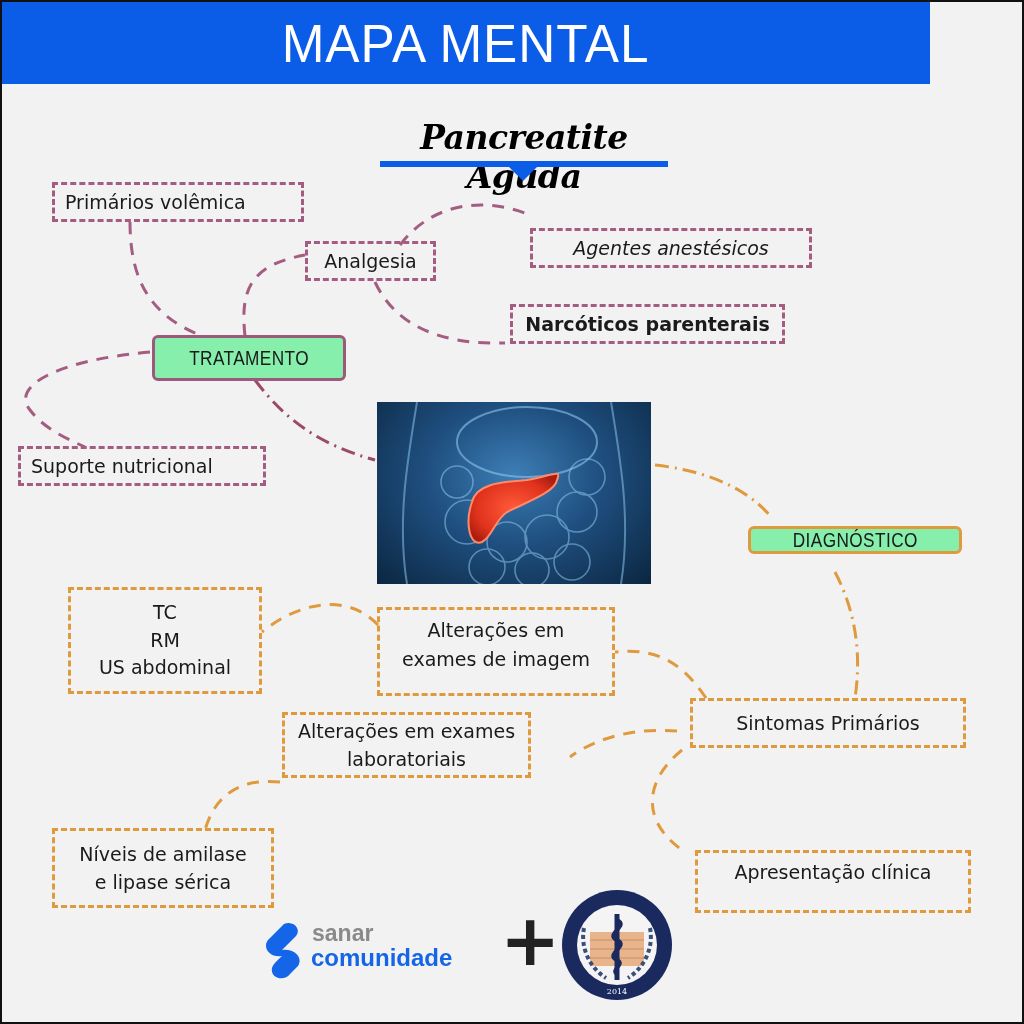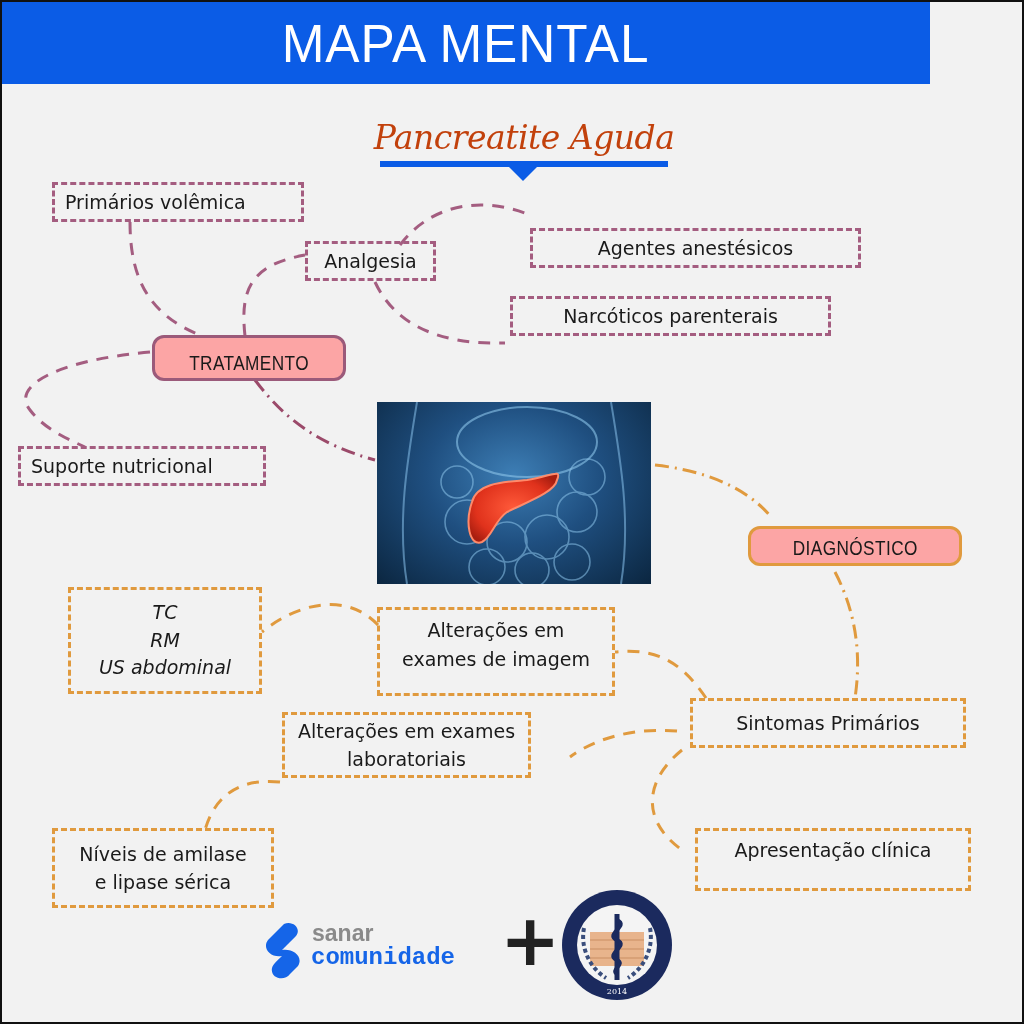--- a/index.html
+++ b/index.html
@@ -14,46 +14,45 @@
     .header {
       position: absolute; left: 2px; top: 2px; width: 928px; height: 82px;
       background: #0b5ce6; display: flex; align-items: center; justify-content: center;
     }
     .header-title {
       color: #ffffff; font-family: "Liberation Sans", sans-serif; font-size: 54px;
       letter-spacing: 1px; font-weight: normal; transform: scaleX(0.95);
     }
     .subtitle {
       position: absolute; left: 368px; top: 118px; width: 312px; text-align: center;
-      font-family: "DejaVu Serif", serif; font-style: italic; font-weight: normal;
-      font-size: 33px; color: #c2410c; letter-spacing: -0.5px;
+      font-family: "DejaVu Serif", serif; font-style: italic; font-weight: bold;
+      font-size: 33px; color: #000000; letter-spacing: -0.5px;
     }
     .subtitle-bar {
       position: absolute; left: 380px; top: 161px; width: 288px; height: 6px;
       background: #0b5ce6;
     }
     .subtitle-notch {
       position: absolute; left: 508px; top: 166px; width: 0; height: 0;
       border-left: 15px solid transparent; border-right: 15px solid transparent;
       border-top: 15px solid #0b5ce6;
     }
     svg.links { position: absolute; left: 0; top: 0; width: 1024px; height: 1024px; pointer-events: none; }
     .node {
       position: absolute; box-sizing: border-box; display: flex; align-items: center;
       justify-content: center; text-align: center; color: #1a1a1a;
       font-family: "DejaVu Sans", sans-serif; font-size: 19px; line-height: 1.5;
       white-space: pre-line;
     }
     .node.purple { border: 3px dashed #a45d80; }
     .node.orange { border: 3px dashed #e09a3e; }
     .node.hub {
-      border-radius: 12px; background: #fca5a5;
+      border-radius: 6px; background: #86efac;
       font-family: "Liberation Sans", sans-serif; font-size: 21px; letter-spacing: 0.5px;
       transform-origin: center;
-      align-items: flex-end;
     }
     .node.hub span { display: inline-block; transform: scaleX(0.82); font-weight: normal; }
     .node.hub.purple { border: 3px solid #9b5a7a; }
     .node.hub.orange { border: 3px solid #e09a3e; }
     .node.left { justify-content: flex-start; padding-left: 10px; }
     .photo {
       position: absolute; left: 377px; top: 402px; width: 274px; height: 182px;
       overflow: hidden; background: radial-gradient(ellipse at 50% 40%, #3d7eb5 0%, #1f4f80 45%, #0b2640 100%);
     }
     .footer-logo { position: absolute; }
@@ -92,24 +91,24 @@
     <path d="M280 782 C 240 778, 215 795, 205 830"></path>
   </g>
 </svg>
 
 <div class="node purple left" style="left:52px; top:182px; width:252px; height:40px;">
   <span>Primários volêmica</span>
 </div>
 <div class="node purple" style="left:305px; top:241px; width:131px; height:40px;">
   <span>Analgesia</span>
 </div>
-<div class="node purple" style="left:530px; top:228px; width:331px; height:40px;">
+<div class="node purple" style="left:530px; top:228px; width:282px; height:40px;font-style:italic;">
   <span>Agentes anestésicos</span>
 </div>
-<div class="node purple" style="left:510px; top:296px; width:321px; height:40px;">
+<div class="node purple" style="left:510px; top:304px; width:275px; height:40px;font-weight:bold;">
   <span>Narcóticos parenterais</span>
 </div>
 <div class="node hub purple" style="left:152px; top:335px; width:194px; height:46px;">
   <span>TRATAMENTO</span>
 </div>
 <div class="node purple left" style="left:18px; top:446px; width:248px; height:40px;">
   <span>Suporte nutricional</span>
 </div>
 
 <div class="photo">
@@ -131,53 +130,53 @@
       <circle cx="110" cy="165" r="18"></circle>
         <circle cx="155" cy="168" r="17"></circle>
       <circle cx="195" cy="160" r="18"></circle>
         <circle cx="80" cy="80" r="16"></circle>
       <circle cx="210" cy="75" r="18"></circle>
     </g>
     <path d="M95 100 C 100 80, 130 80, 150 78 C 175 74, 185 66, 180 78 C 178 90, 150 100, 130 110 C 118 118, 115 135, 105 140 C 92 145, 88 120, 95 100 Z" fill="url(#glow)" stroke="#ff8a6a" stroke-width="2"></path>
   </svg>
 </div>
 
-<div class="node hub orange" style="left:748px; top:526px; width:214px; height:40px;">
+<div class="node hub orange" style="left:748px; top:526px; width:214px; height:28px;">
   <span>DIAGNÓSTICO</span>
 </div>
-<div class="node orange" style="left:68px; top:587px; width:194px; height:107px; line-height:1.45;font-style:italic;">
+<div class="node orange" style="left:68px; top:587px; width:194px; height:107px; line-height:1.45;">
   <span>TC
 RM
 US abdominal</span>
 </div>
 <div class="node orange" style="left:377px; top:607px; width:238px; height:89px; align-items:flex-start; padding-top:6px; line-height:1.5;">
   <span>Alterações em
 exames de imagem</span>
 </div>
 <div class="node orange" style="left:678px; top:698px; width:276px; height:50px;margin-left:12px;">
   <span>Sintomas Primários</span>
 </div>
 <div class="node orange" style="left:282px; top:712px; width:249px; height:66px; line-height:1.5;">
   <span>Alterações em  exames
 laboratoriais</span>
 </div>
 <div class="node orange" style="left:52px; top:828px; width:222px; height:80px; line-height:1.5;">
   <span>Níveis de amilase
 e lipase sérica</span>
 </div>
-<div class="node orange" style="left:695px; top:828px; width:276px; height:63px; align-items:flex-start; padding-top:5px;">
+<div class="node orange" style="left:695px; top:850px; width:276px; height:63px; align-items:flex-start; padding-top:5px;">
   <span>Apresentação clínica</span>
 </div>
 
 <div class="footer-logo" style="left:262px; top:920px; width:220px; height:60px;">
   <svg width="46" height="58" viewBox="0 0 46 58" style="position:absolute; left:0; top:2px;">
     <path d="M22 2 C 30 -2, 40 6, 34 14 L 20 28 C 30 26, 42 34, 36 44 L 28 52 C 22 60, 8 56, 10 46 C 11 42, 16 38, 20 34 C 8 36, 0 26, 6 18 Z" fill="#1565e8"></path>
   </svg>
   <div style="position:absolute; left:50px; top:0; font-family:'Liberation Sans',sans-serif; font-size:23px; font-weight:bold; color:#8a8a8a;">sanar</div>
-  <div style="position:absolute; left:49px; top:24px; font-family:Liberation Mono, monospace; font-size:24px; font-weight:bold; color:#1565e8;">comunidade</div>
+  <div style="position:absolute; left:49px; top:24px; font-family:Liberation Sans, sans-serif; font-size:24px; font-weight:bold; color:#1565e8;">comunidade</div>
 </div>
 
 <div class="footer-logo" style="left:500px; top:904px; font-family:'DejaVu Sans',sans-serif; font-size:72px; font-weight:bold; color:#222; line-height:1;">+</div>
 
 <div class="footer-logo" style="left:560px; top:888px; width:114px; height:114px;">
   <svg width="114" height="114" viewBox="0 0 114 114">
     <circle cx="57" cy="57" r="55" fill="#1b2a5e"></circle>
     <circle cx="57" cy="57" r="40" fill="#f4f4f4"></circle>
     <rect x="30" y="44" width="54" height="34" fill="#e8b48c"></rect>
     <g stroke="#c98e63" stroke-width="1">

